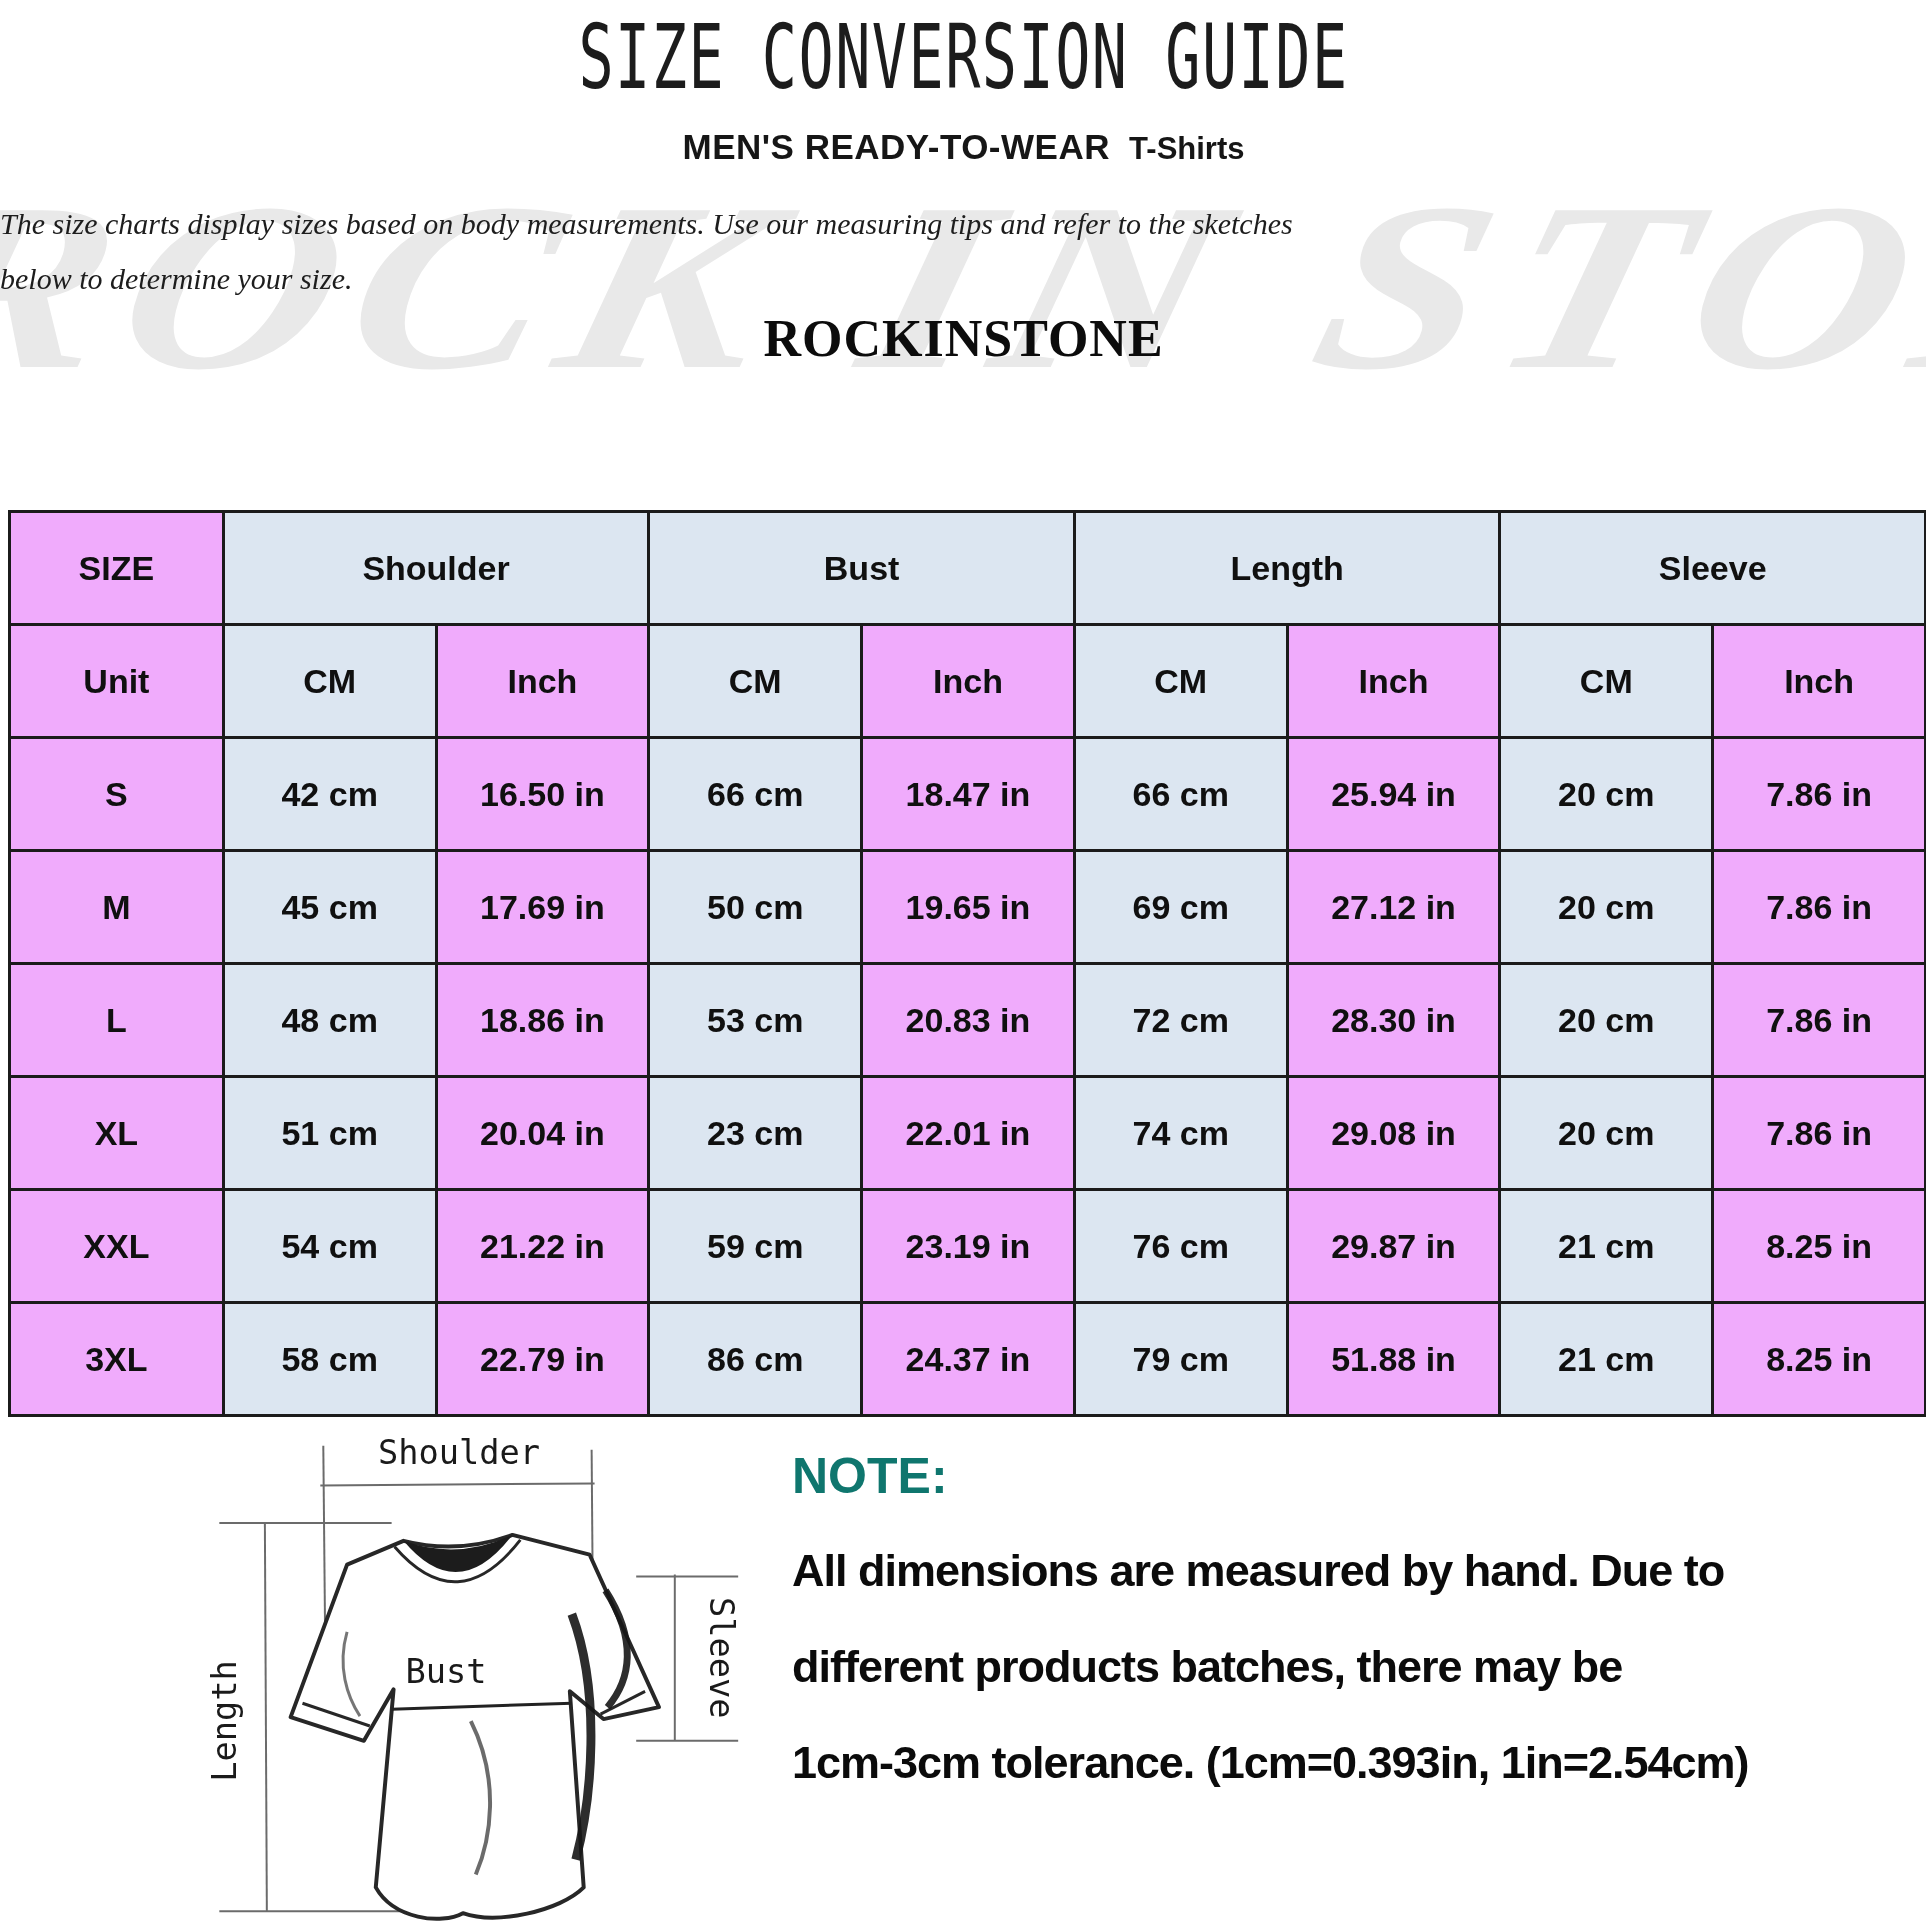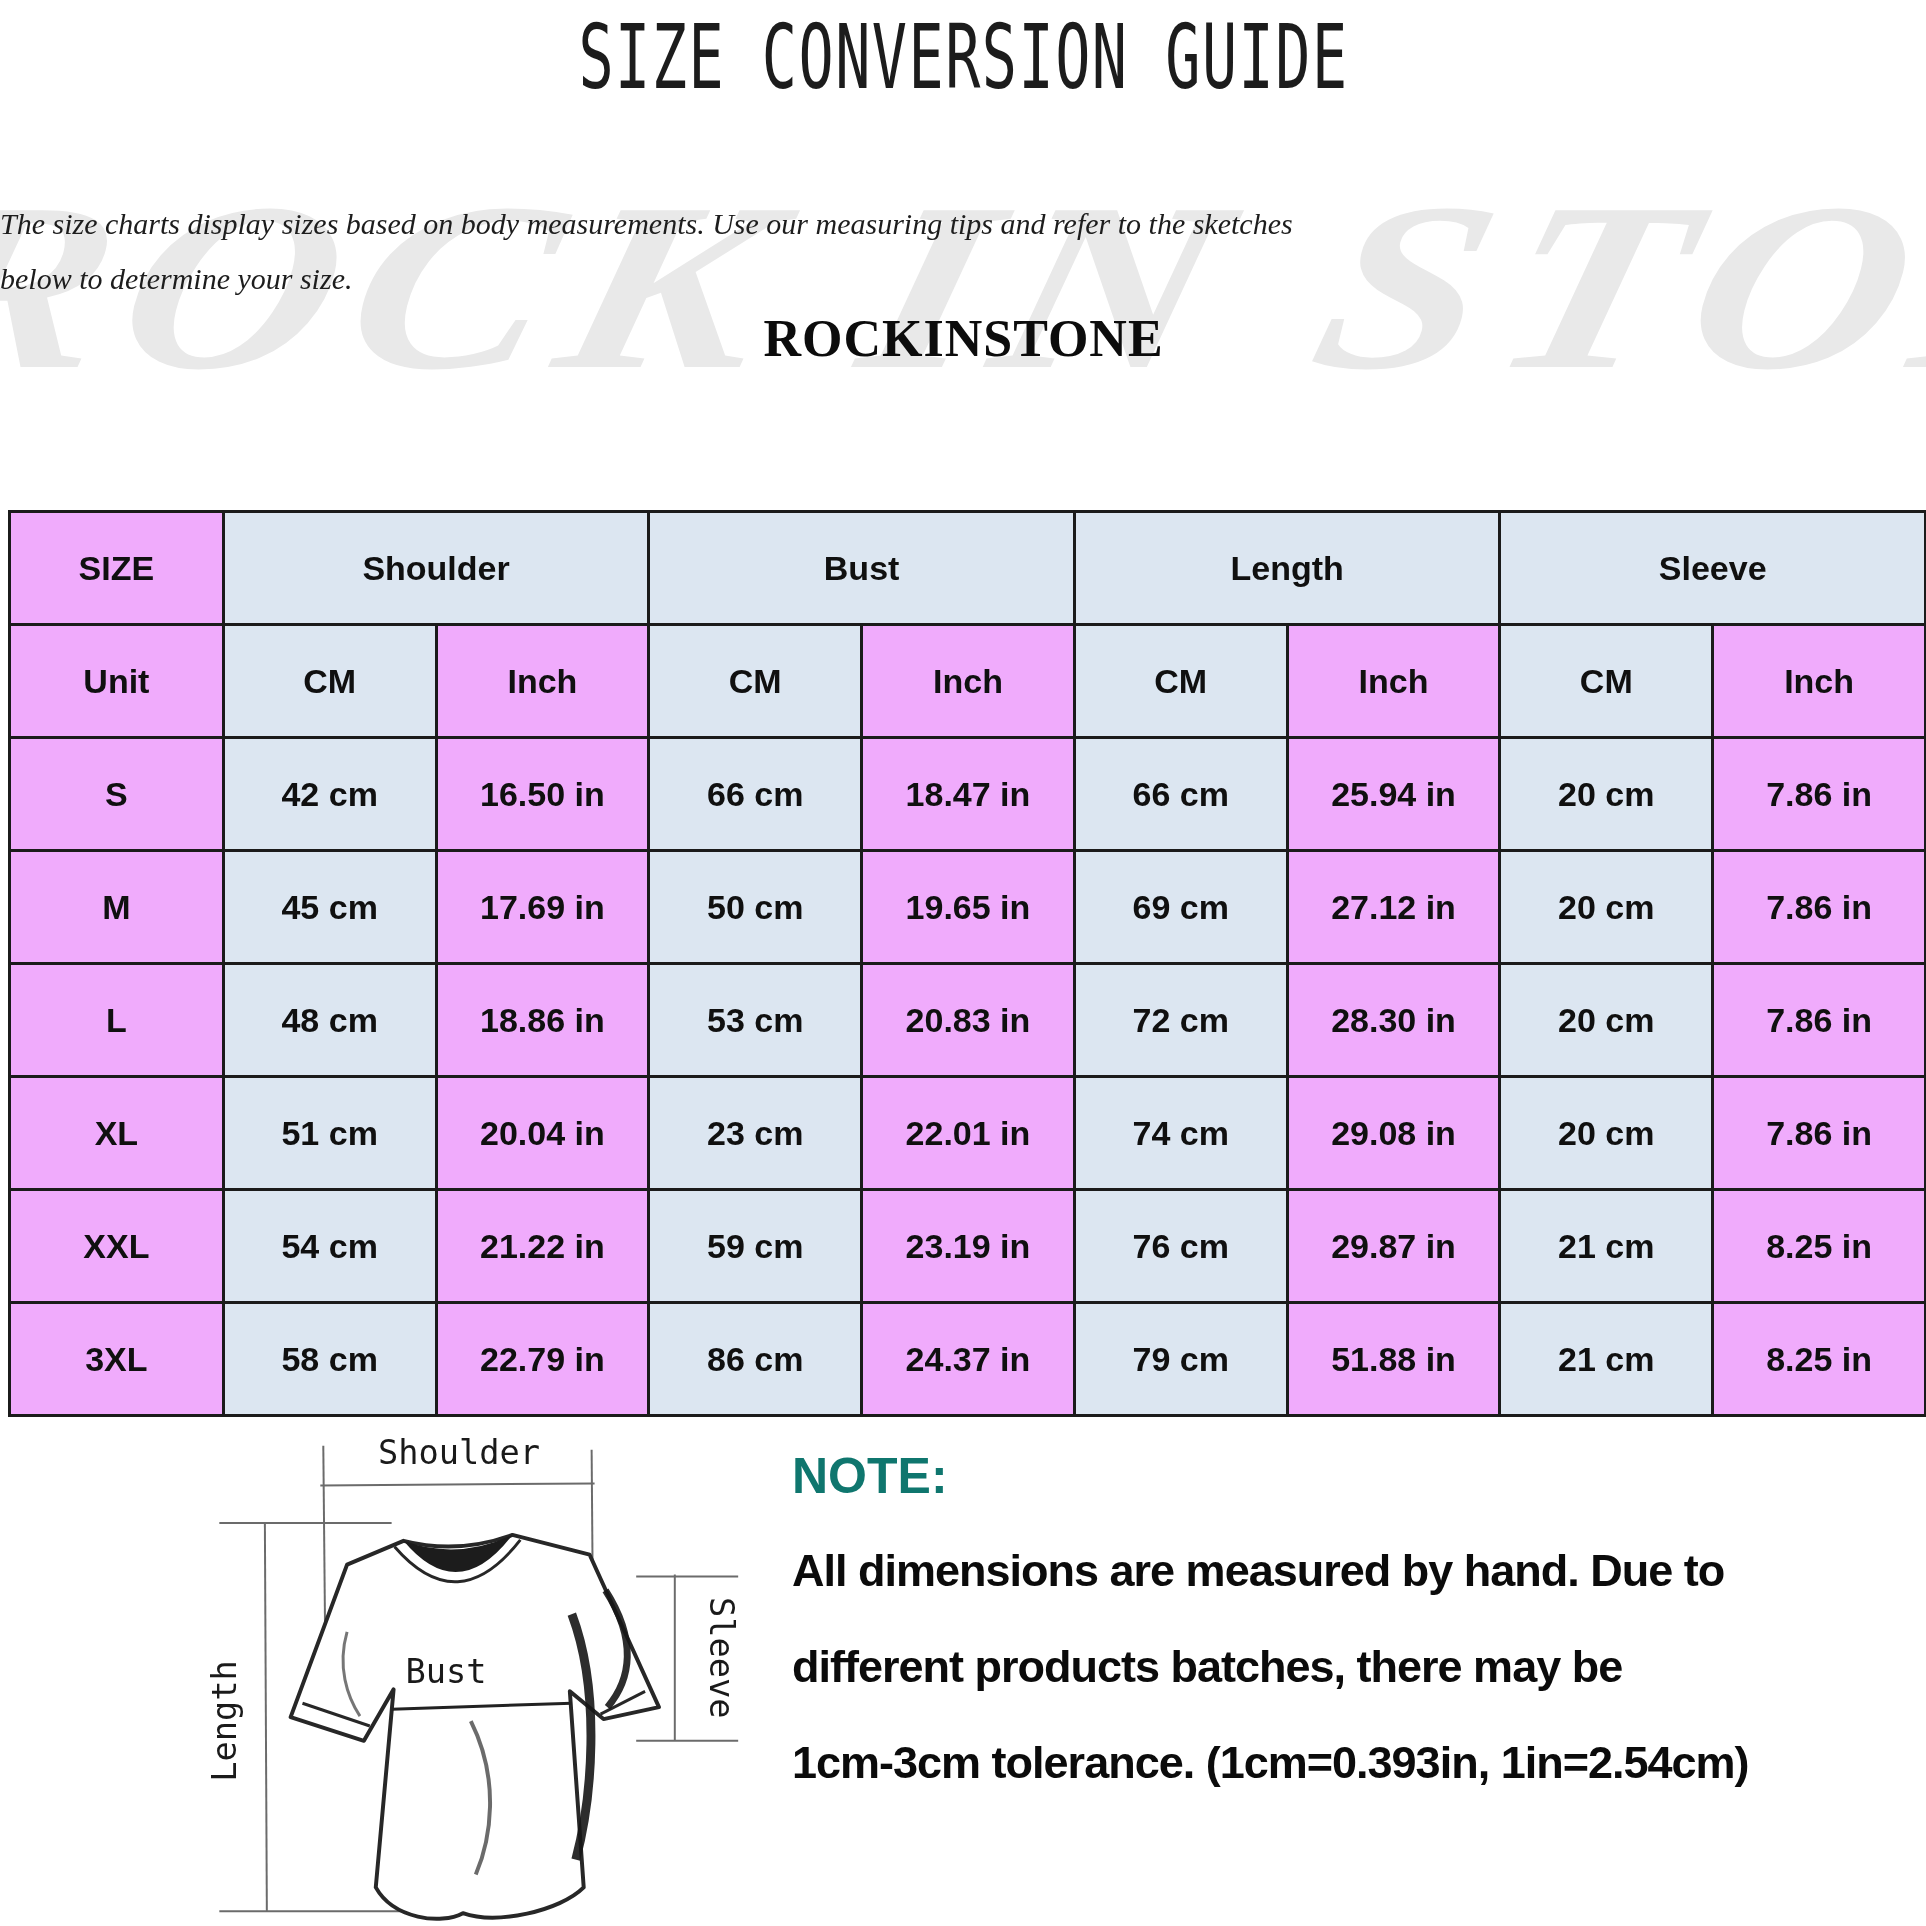--- a/index.html
+++ b/index.html
@@ -55,20 +55,25 @@
 </style>
 </head>
 <body>
 
 <div class="stage">
 
   <div class="watermark">ROCK IN STONE</div>
 
   <div class="title">SIZE CONVERSION GUIDE</div>
 
+  <div class="subtitle">
+    <span class="sub1">MEN'S READY-TO-WEAR</span>
+    <span class="sub1">&nbsp;</span>
+    <span class="sub2">T-Shirts</span>
+  </div>
 
   <div class="desc">
     <div>The size charts display sizes based on body measurements.  Use our measuring tips and refer to the sketches</div>
     <div>below to determine your size.</div>
   </div>
 
   <div class="brand">ROCKINSTONE</div>
 
   <table class="size-table">
     <colgroup>

